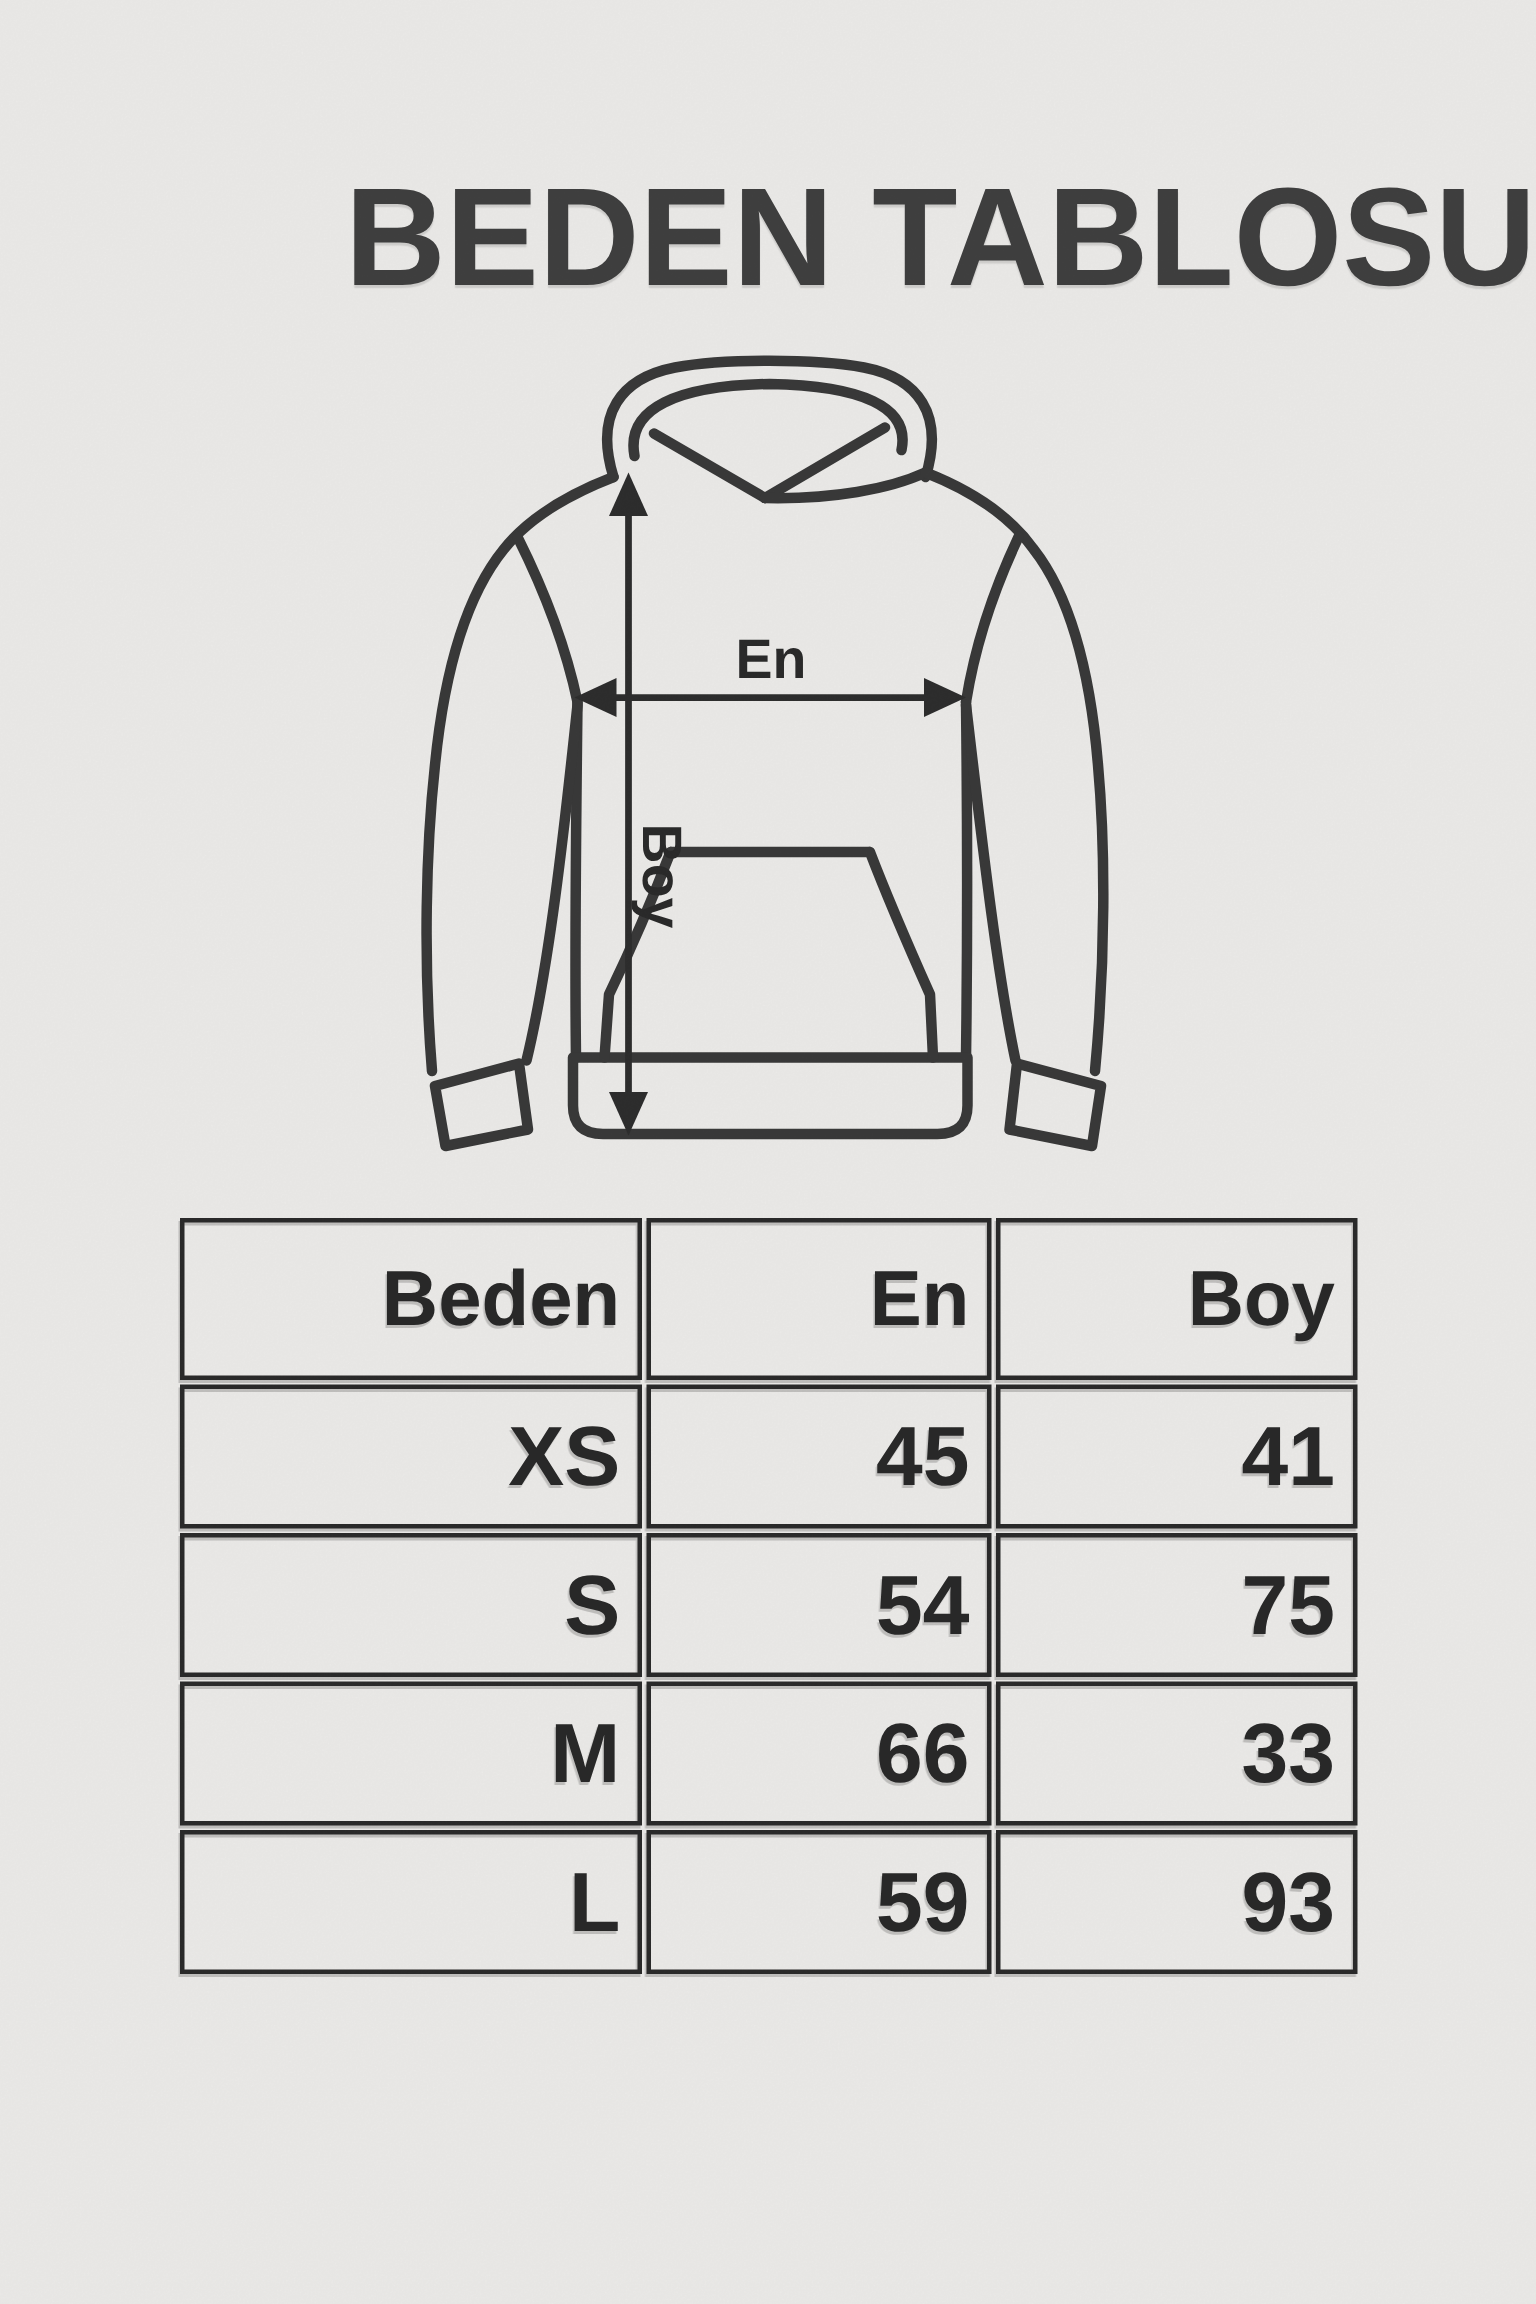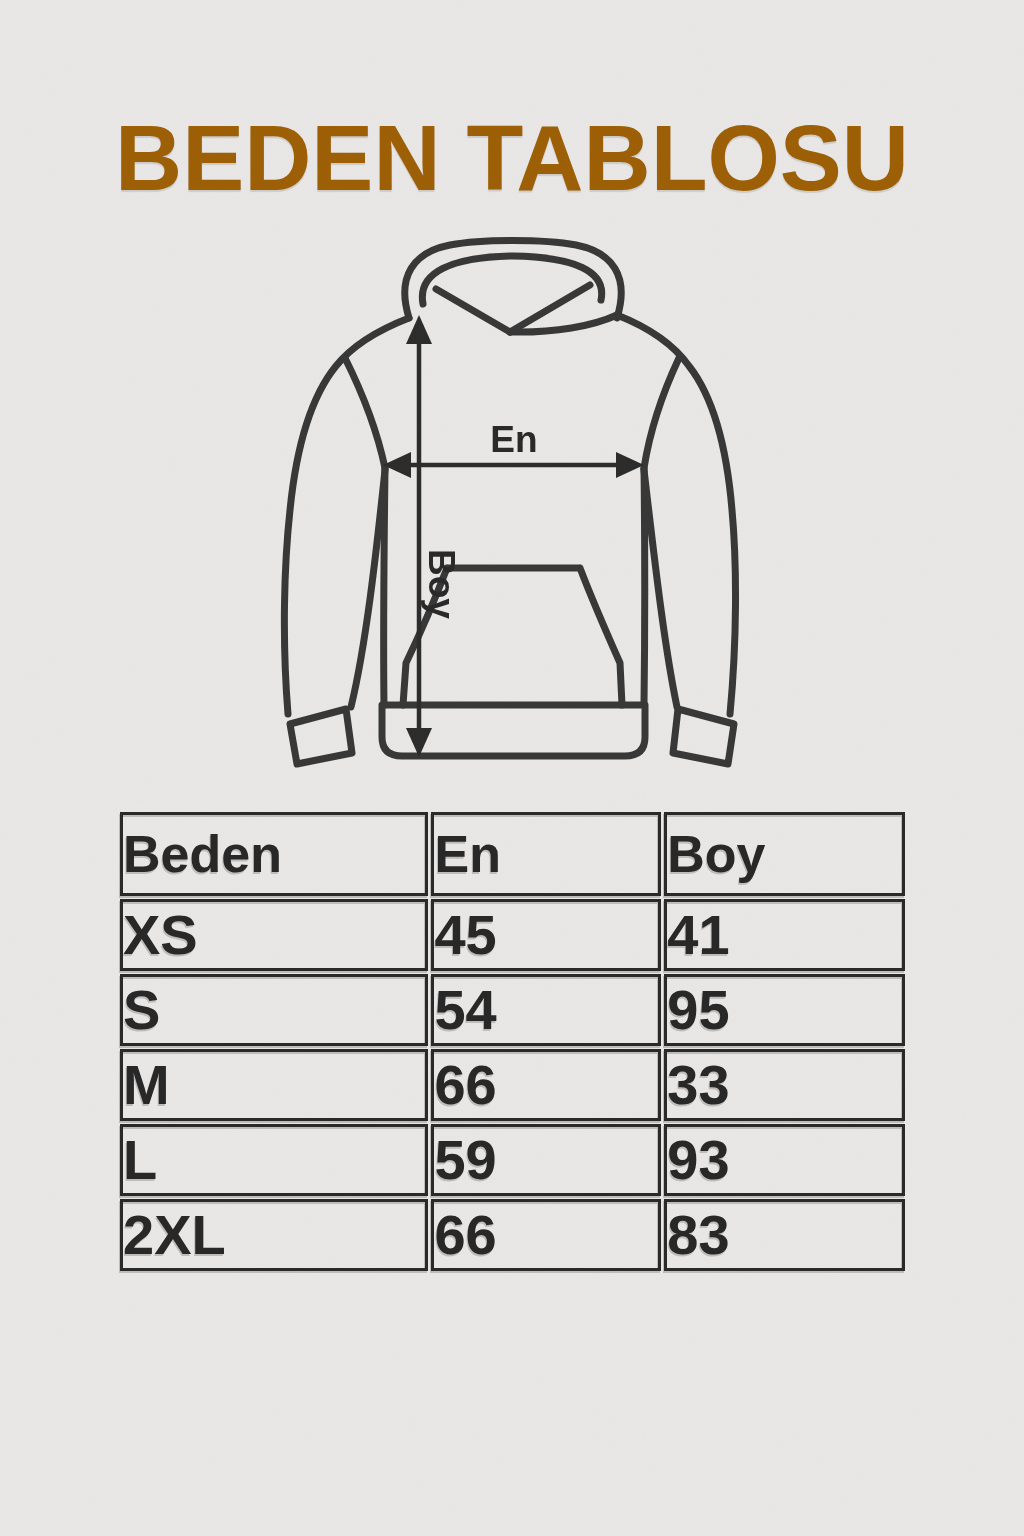--- a/index.html
+++ b/index.html
@@ -8,43 +8,43 @@
     font-family:"Liberation Sans", sans-serif;
     background:#e9e8e6;
     overflow:hidden;
   }
   .page{
     position:relative;width:1024px;height:1536px;
     background:#edecea;
   }
   .title{
     position:absolute;left:0;top:112px;width:1024px;
-    text-align:center;
+    text-align:right;
     font-size:93px;font-weight:bold;letter-spacing:0px;
-    color:#a16207;line-height:1;
+    color:#404040;line-height:1;
     text-shadow:0 2px 1px rgba(0,0,0,0.12);
     white-space:nowrap;
   }
   .hoodie-layer{
     position:absolute;left:0;top:0;width:1024px;height:800px;
   }
   .size-table-wrap{
     position:absolute;left:117px;top:809px;width:791px;
     filter:drop-shadow(-1px 2px 0 rgba(0,0,0,0.18));
   }
   table.size-table{
     width:100%;
     border-collapse:separate;
     border-spacing:3px;
   }
   .size-table th,.size-table td{
     border:3px solid #2b2b2b;
     background:transparent;
-    text-align:left;vertical-align:middle;
-    padding:0;line-height:1;
+    text-align:right;vertical-align:middle;
+    padding:12px;line-height:1;
     color:#292929;
     font-weight:bold;
   }
   .size-table th{height:78px;font-size:52px;}
   .size-table td{height:66px;font-size:56px;}
   .grain{
     position:absolute;left:0;top:0;width:1024px;height:1536px;
     pointer-events:none;opacity:.45;
   }
 </style>
@@ -116,36 +116,31 @@
       </thead>
       <tbody>
         <tr>
           <td>XS</td>
           <td>45</td>
           <td>41</td>
         </tr>
         <tr>
           <td>S</td>
           <td>54</td>
-          <td>95</td>
+          <td>75</td>
         </tr>
         <tr>
           <td>M</td>
           <td>66</td>
           <td>33</td>
         </tr>
         <tr>
           <td>L</td>
           <td>59</td>
           <td>93</td>
-        </tr>
-        <tr>
-          <td>2XL</td>
-          <td>66</td>
-          <td>83</td>
         </tr>
       </tbody>
     </table>
   </div>
 
   <svg class="grain" width="1024" height="1536">
     <filter id="noiseF">
       <feTurbulence type="fractalNoise" baseFrequency="0.8" numOctaves="2" stitchTiles="stitch"></feTurbulence>
       <feColorMatrix type="matrix" values="0 0 0 0 0  0 0 0 0 0  0 0 0 0 0  0.6 0.6 0.6 0 0"></feColorMatrix>
     </filter>

